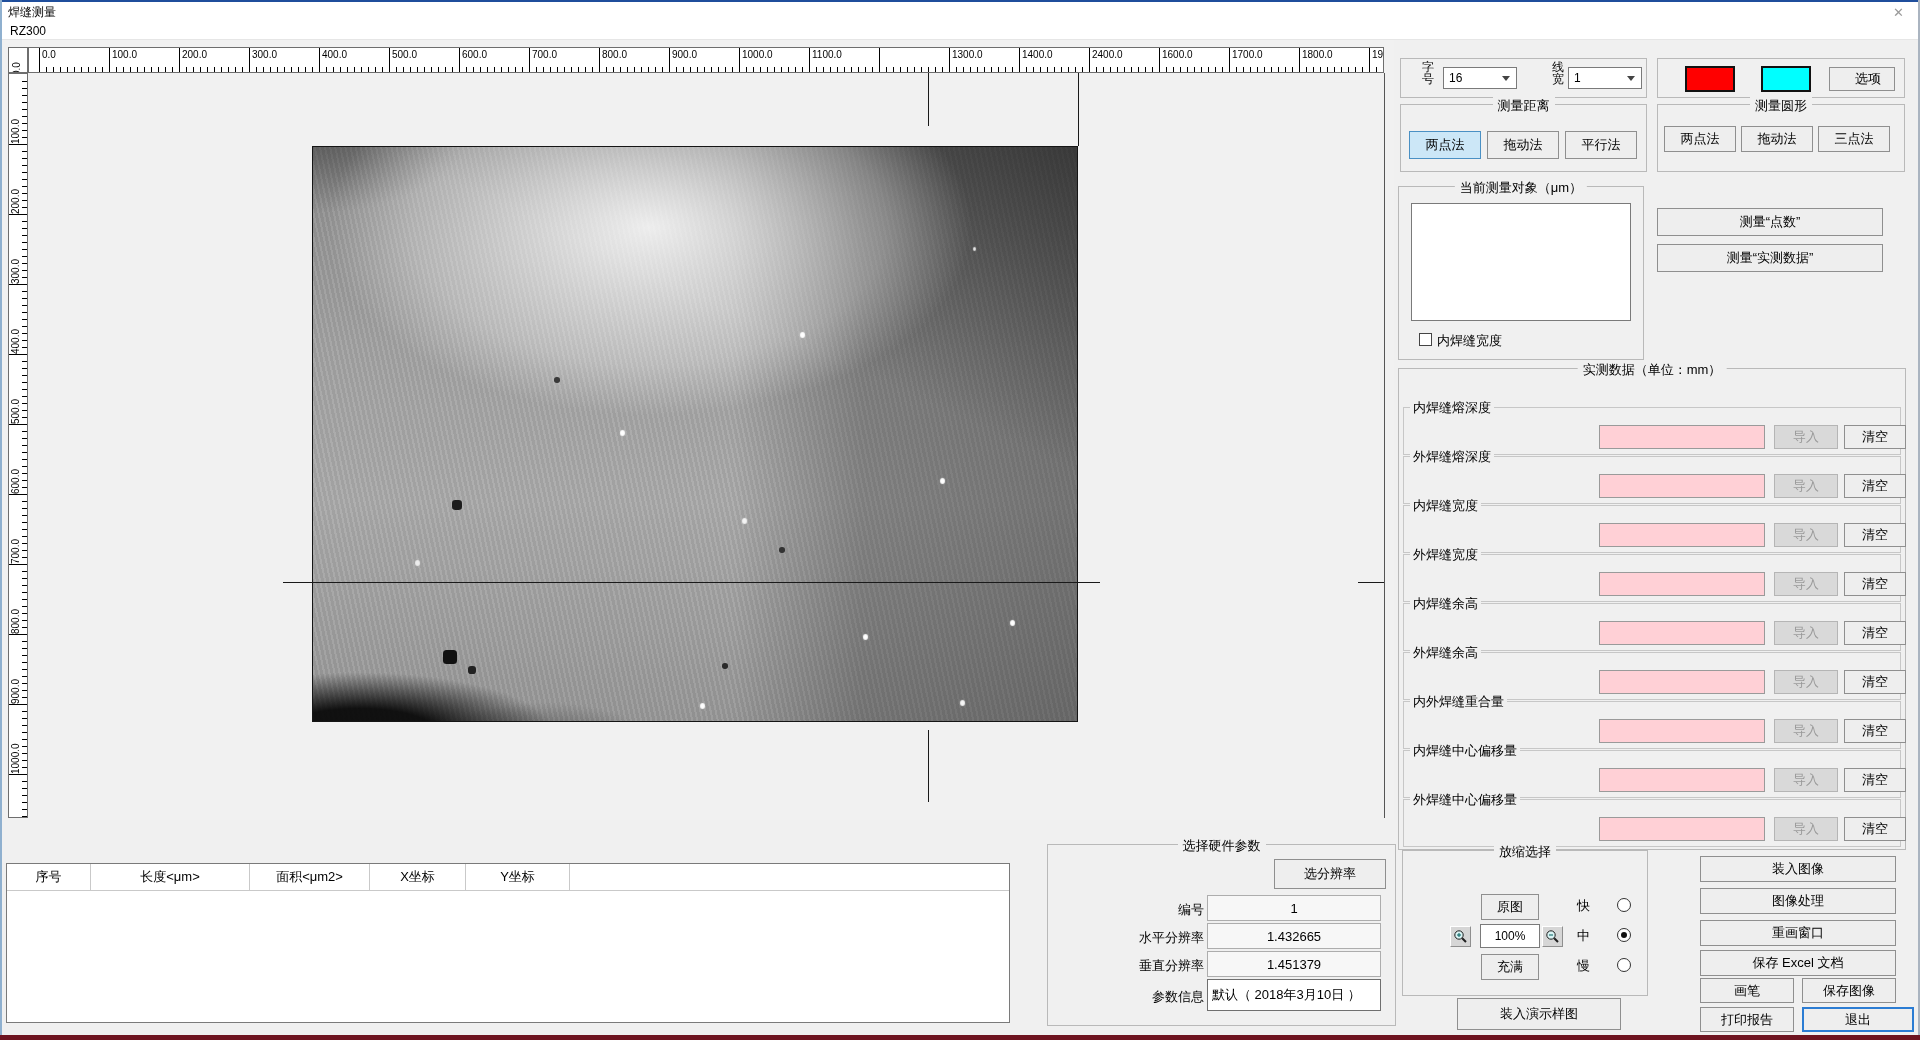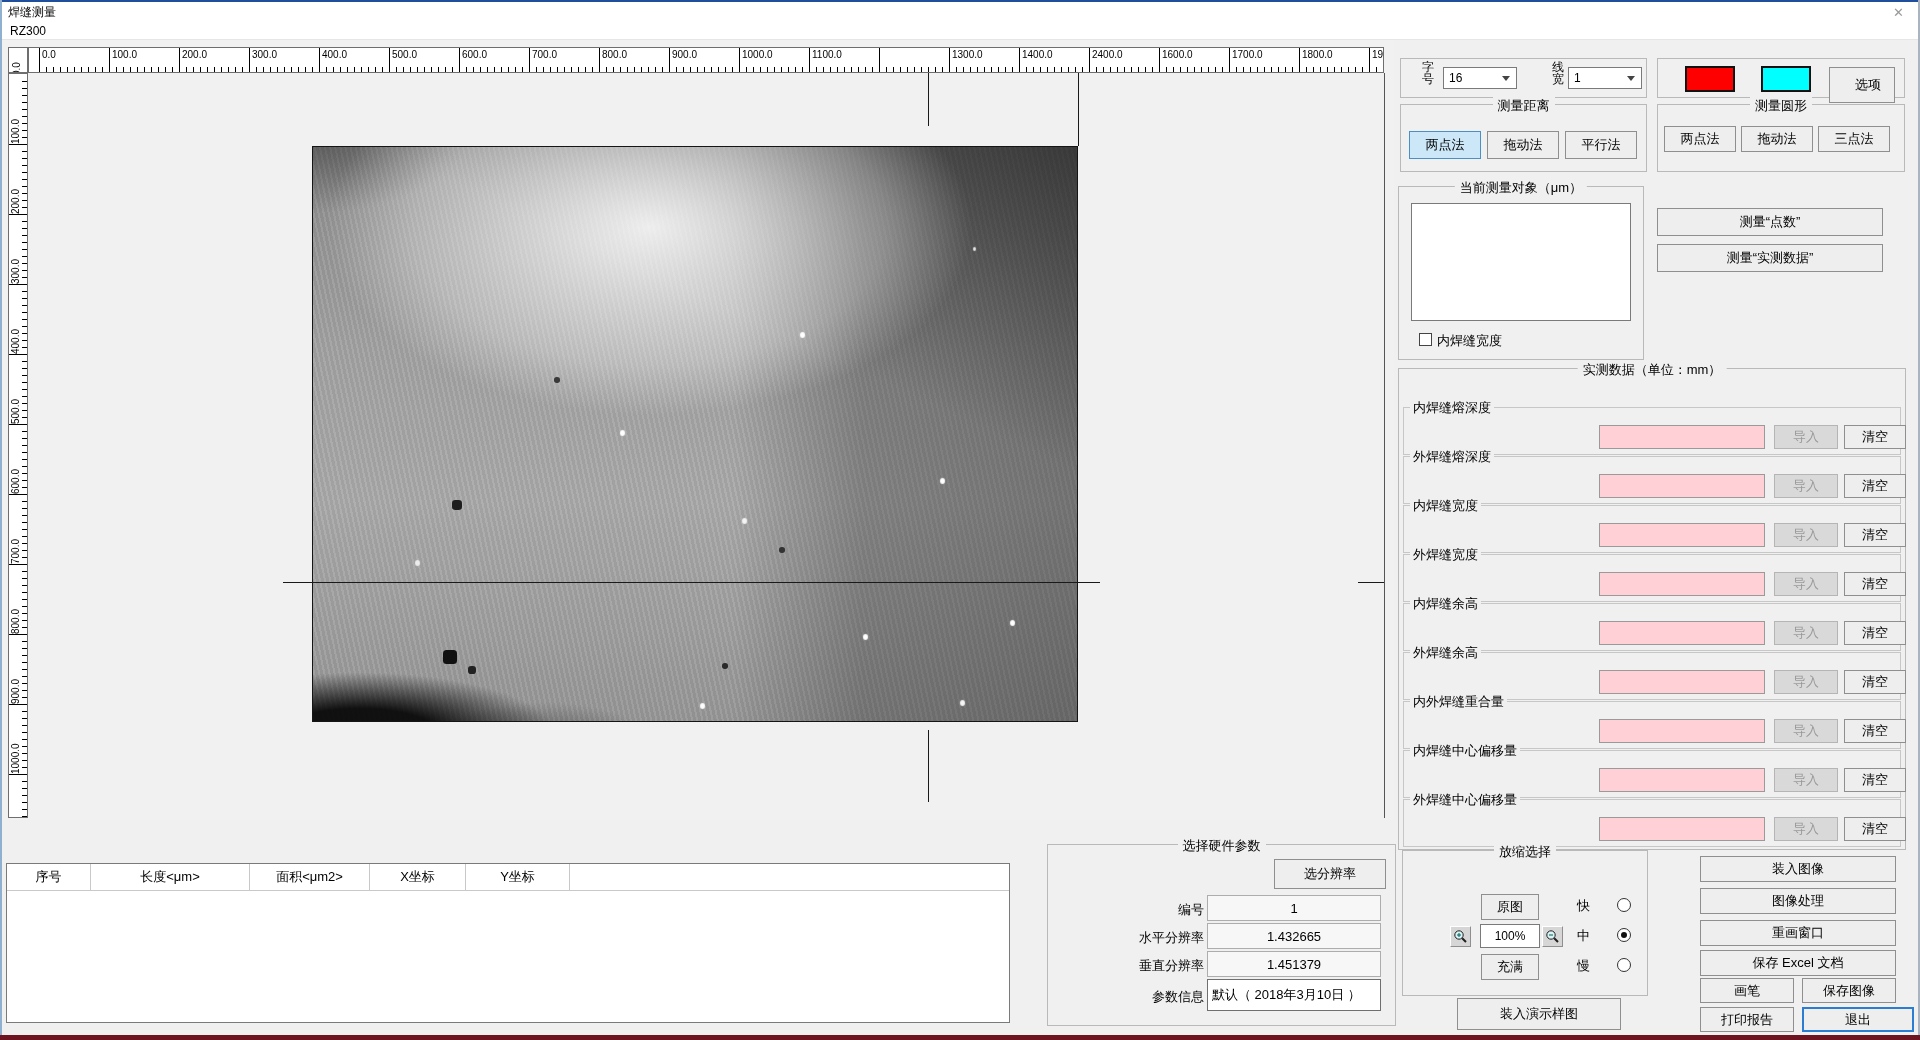--- a/index.html
+++ b/index.html
@@ -475,21 +475,21 @@
       <span class="vertlabel" style="left:150px;top:2px;">线宽</span>
       <div class="combo" style="left:167px;top:8px;width:74px;height:22px;">
         <span>1</span>
         <span class="arrow"></span>
       </div>
     </div>
 
     <div class="grp" style="left:1657px;top:18px;width:248px;height:40px;">
       <div class="swatch" id="swatch1" style="left: 27px; top: 7px; width: 50px; height: 26px; background: rgb(255, 0, 0);"></div>
       <div class="swatch" id="swatch2" style="left: 103px; top: 7px; width: 50px; height: 26px; background: rgb(0, 255, 255);"></div>
-      <div class="btn" style="left:171px;top:8px;width:66px;height:36px;padding-left:12px;">选项</div>
+      <div class="btn" style="left:171px;top:8px;width:66px;height:24px;padding-left:12px;">选项</div>
     </div>
 
     <div class="grp" style="left:1400px;top:64px;width:247px;height:68px;">
       <span class="cap">测量距离</span>
       <div id="distbtns">
           <div class="btn active" style="left: 8px; top: 26px; width: 72px; height: 28px;">两点法</div>
           <div class="btn" style="left: 86px; top: 26px; width: 72px; height: 28px;">拖动法</div>
           <div class="btn" style="left: 164px; top: 26px; width: 72px; height: 28px;">平行法</div>
         </div>
     </div>

